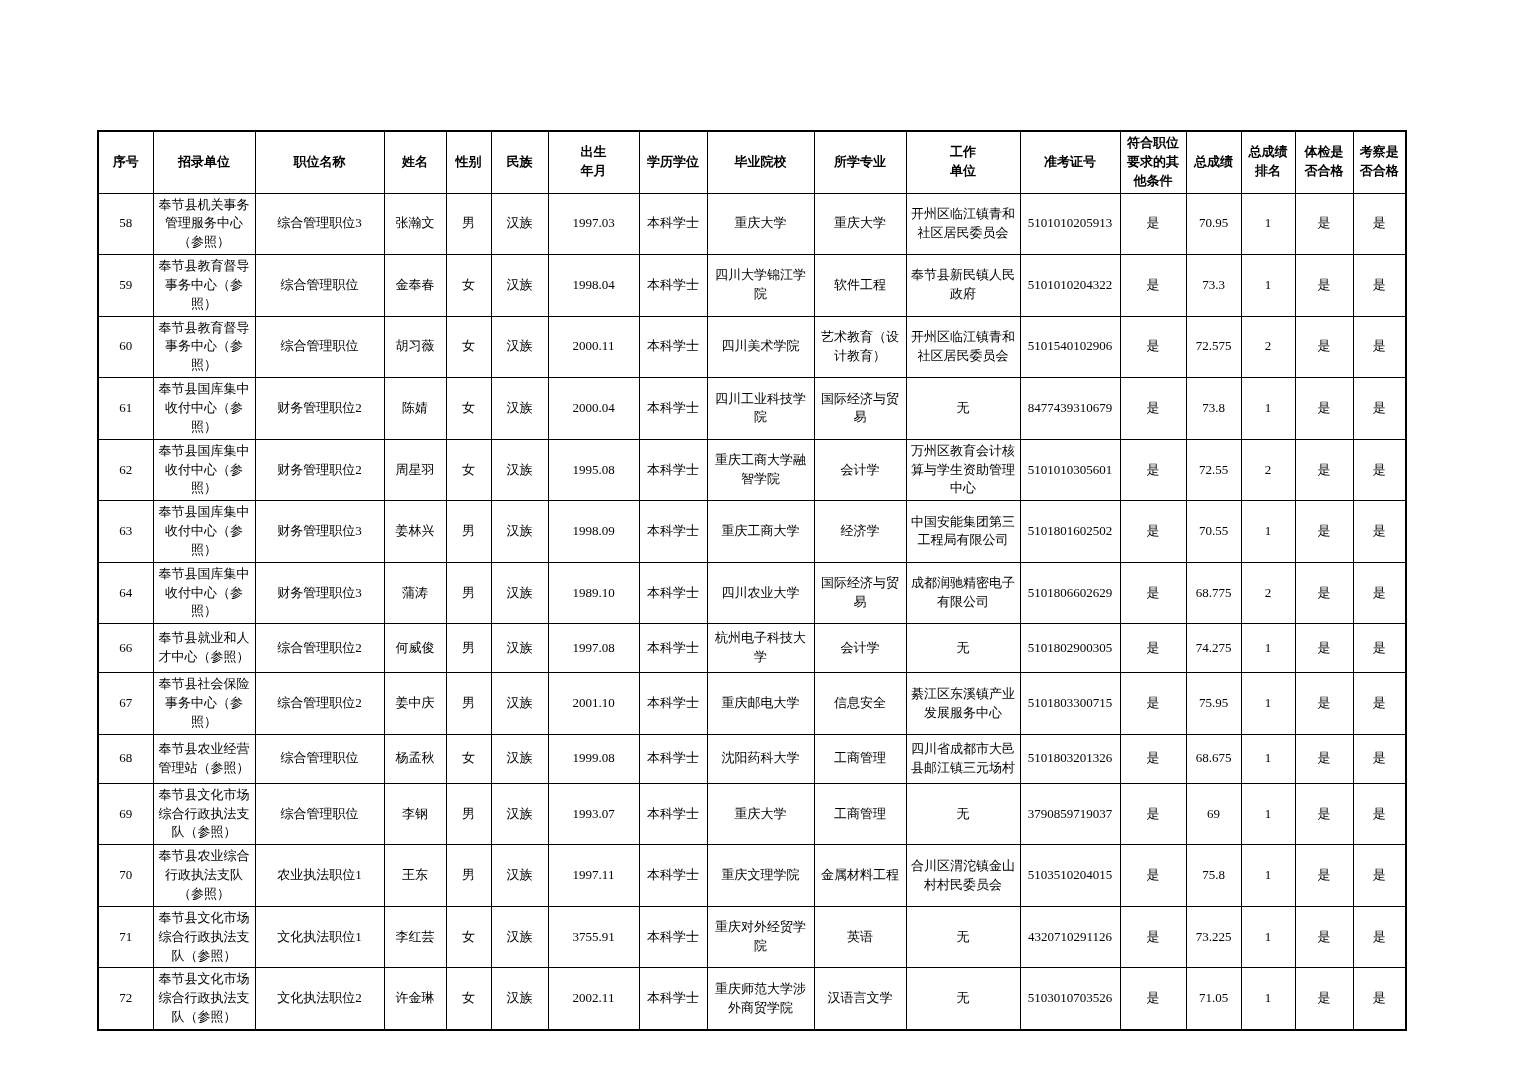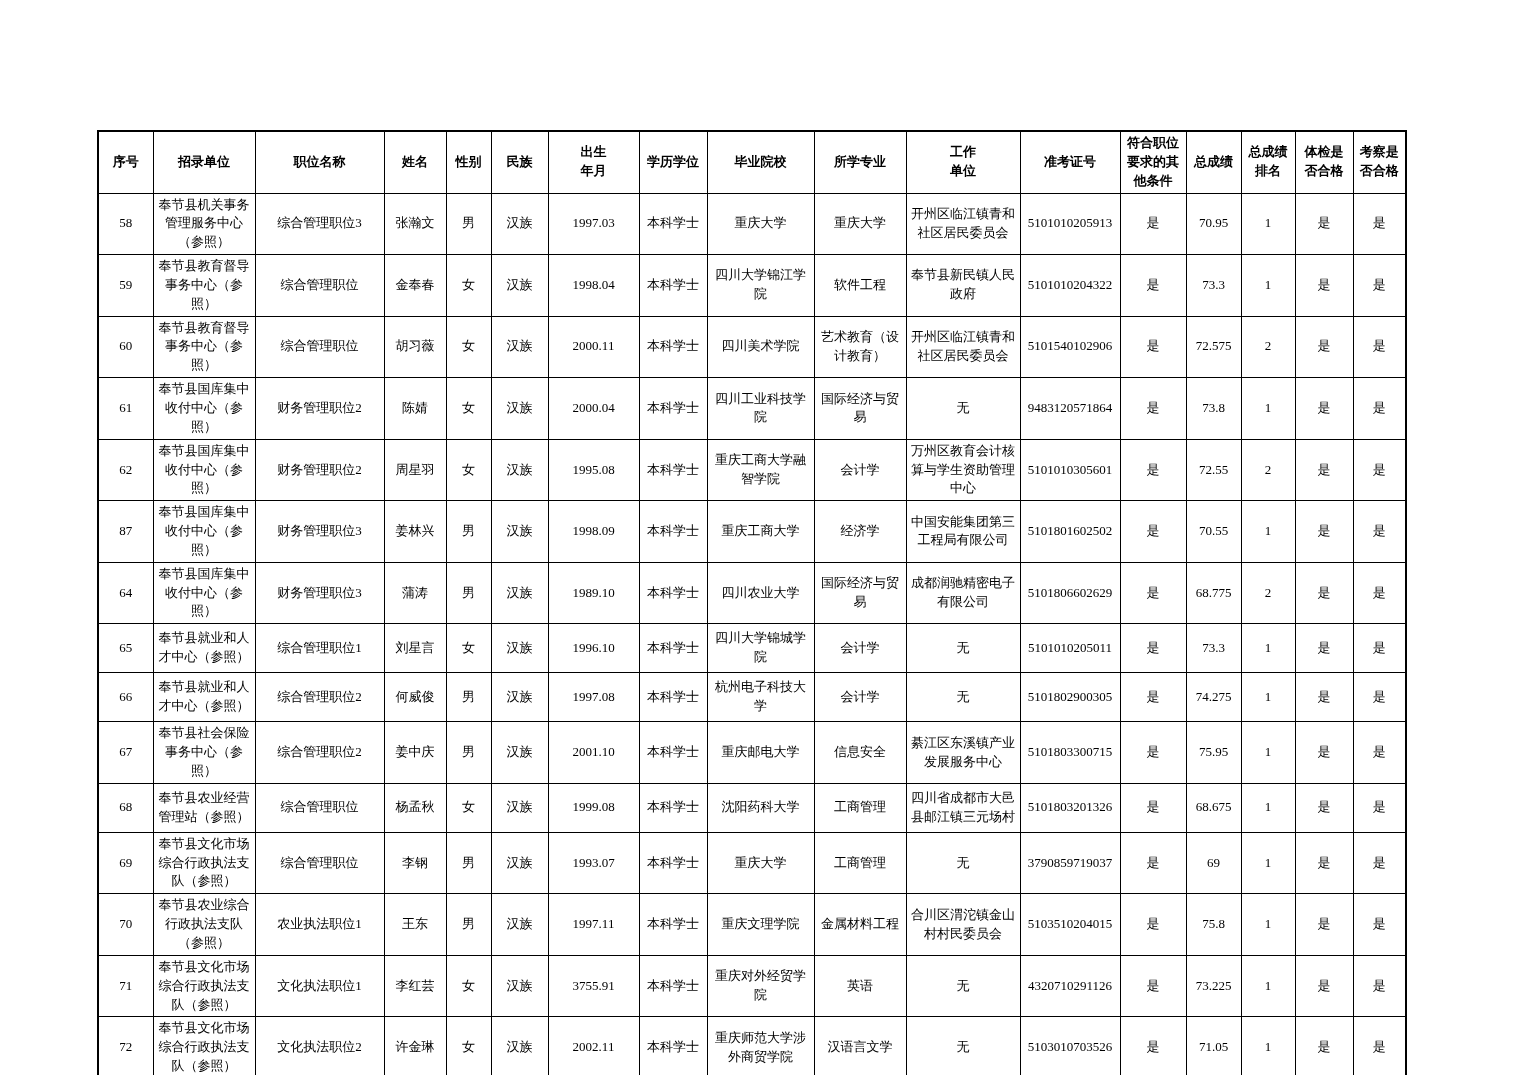--- a/index.html
+++ b/index.html
@@ -160,21 +160,21 @@
           <td>奉节县国库集中收付中心（参照）</td>
           <td>财务管理职位2</td>
           <td>陈婧</td>
           <td>女</td>
           <td>汉族</td>
           <td>2000.04</td>
           <td>本科学士</td>
           <td>四川工业科技学院</td>
           <td>国际经济与贸易</td>
           <td>无</td>
-          <td>9483120571864</td>
+          <td>8477439310679</td>
           <td>是</td>
           <td>73.8</td>
           <td>1</td>
           <td>是</td>
           <td>是</td>
         </tr>
         <tr>
           <td>62</td>
           <td>奉节县国库集中收付中心（参照）</td>
           <td>财务管理职位2</td>
@@ -187,21 +187,21 @@
           <td>会计学</td>
           <td>万州区教育会计核算与学生资助管理中心</td>
           <td>5101010305601</td>
           <td>是</td>
           <td>72.55</td>
           <td>2</td>
           <td>是</td>
           <td>是</td>
         </tr>
         <tr>
-          <td>87</td>
+          <td>63</td>
           <td>奉节县国库集中收付中心（参照）</td>
           <td>财务管理职位3</td>
           <td>姜林兴</td>
           <td>男</td>
           <td>汉族</td>
           <td>1998.09</td>
           <td>本科学士</td>
           <td>重庆工商大学</td>
           <td>经济学</td>
           <td>中国安能集团第三工程局有限公司</td>
@@ -221,39 +221,20 @@
           <td>汉族</td>
           <td>1989.10</td>
           <td>本科学士</td>
           <td>四川农业大学</td>
           <td>国际经济与贸易</td>
           <td>成都润驰精密电子有限公司</td>
           <td>5101806602629</td>
           <td>是</td>
           <td>68.775</td>
           <td>2</td>
-          <td>是</td>
-          <td>是</td>
-        </tr>
-        <tr>
-          <td>65</td>
-          <td>奉节县就业和人才中心（参照）</td>
-          <td>综合管理职位1</td>
-          <td>刘星言</td>
-          <td>女</td>
-          <td>汉族</td>
-          <td>1996.10</td>
-          <td>本科学士</td>
-          <td>四川大学锦城学院</td>
-          <td>会计学</td>
-          <td>无</td>
-          <td>5101010205011</td>
-          <td>是</td>
-          <td>73.3</td>
-          <td>1</td>
           <td>是</td>
           <td>是</td>
         </tr>
         <tr>
           <td>66</td>
           <td>奉节县就业和人才中心（参照）</td>
           <td>综合管理职位2</td>
           <td>何威俊</td>
           <td>男</td>
           <td>汉族</td>

